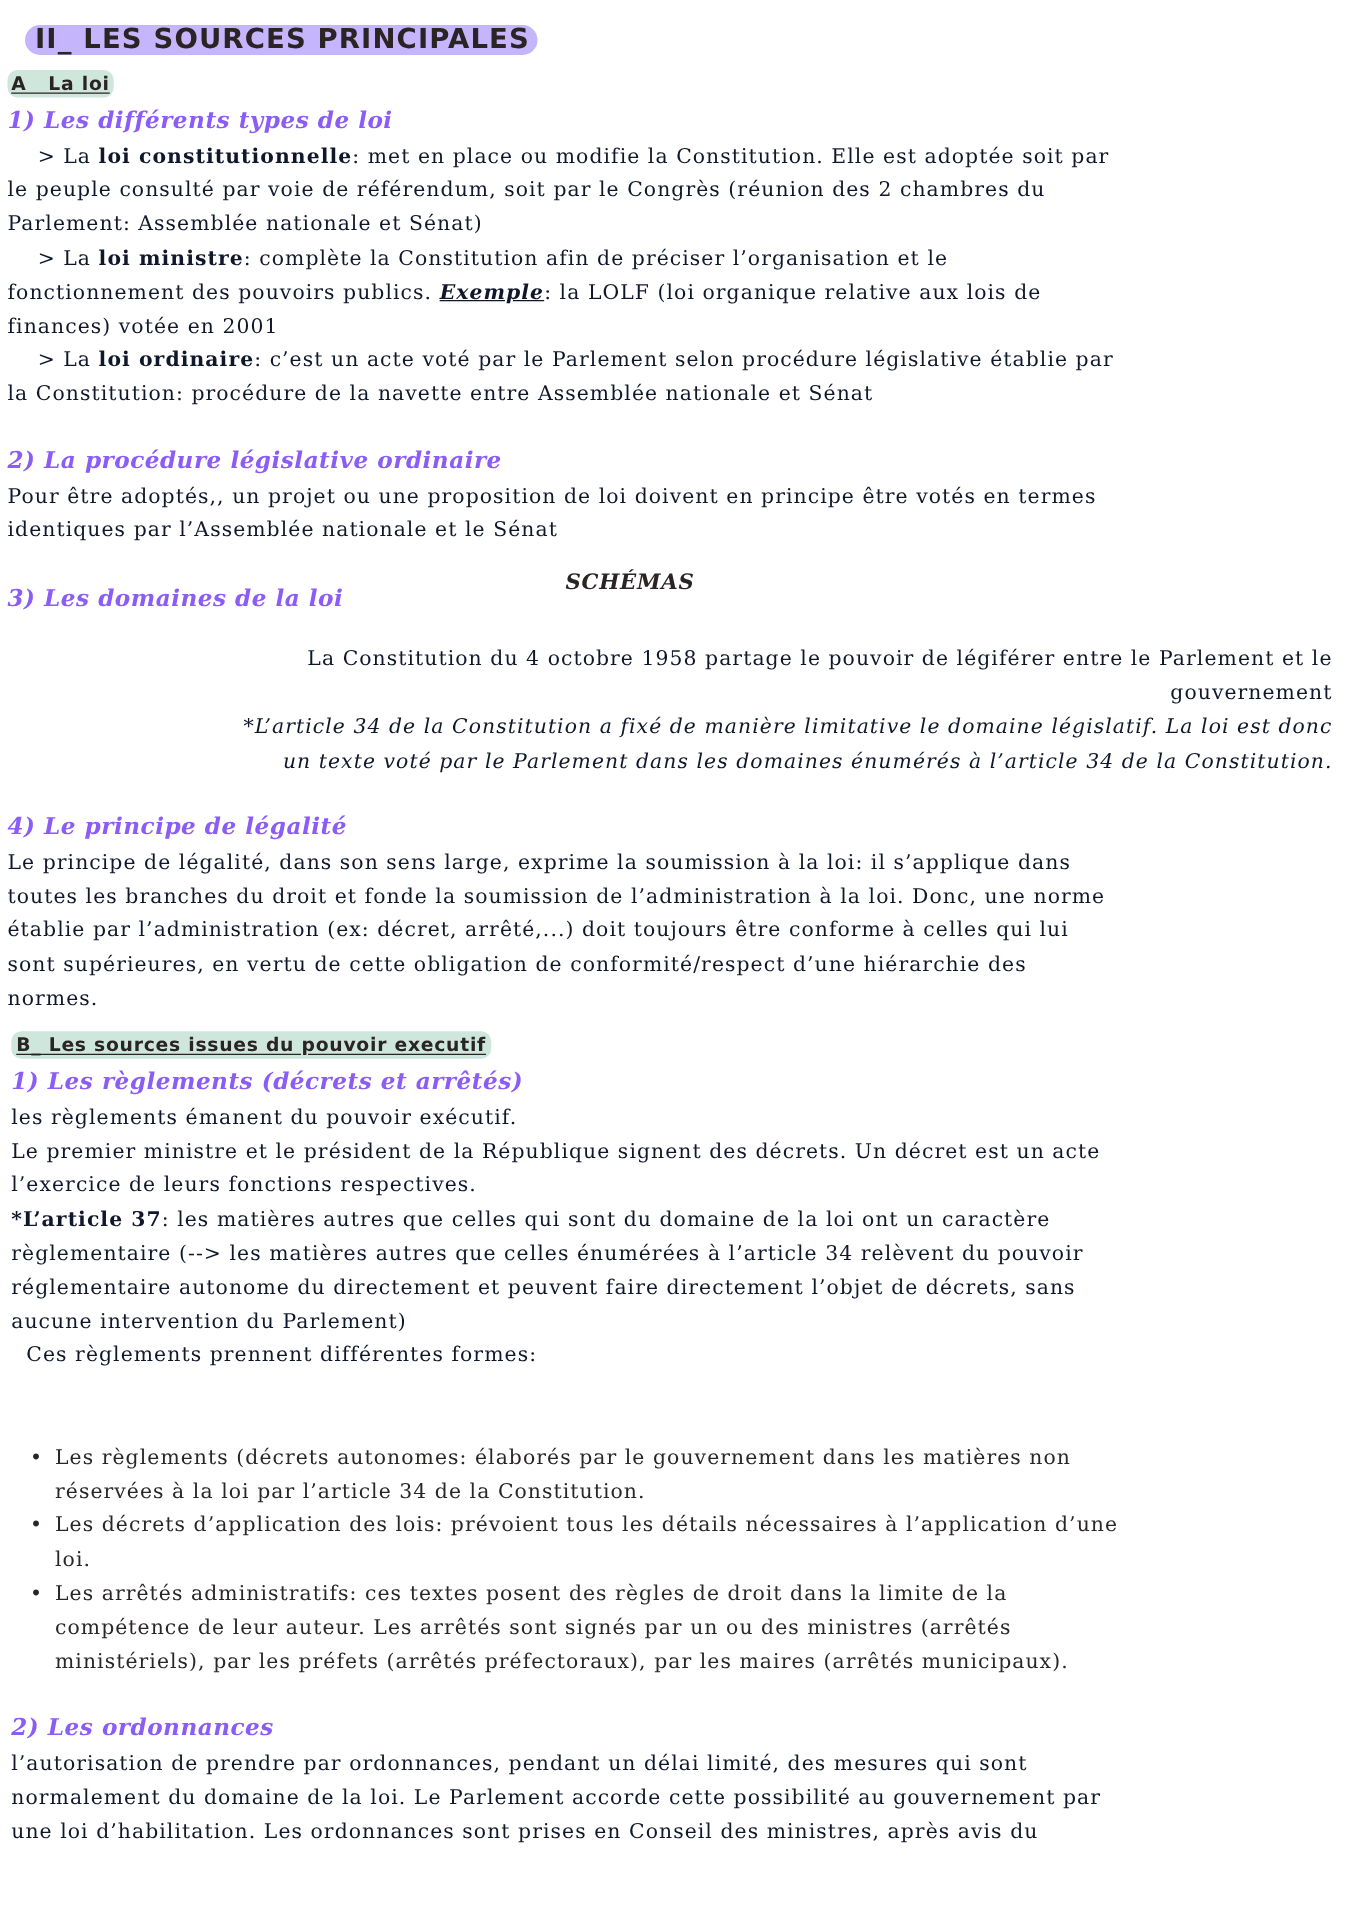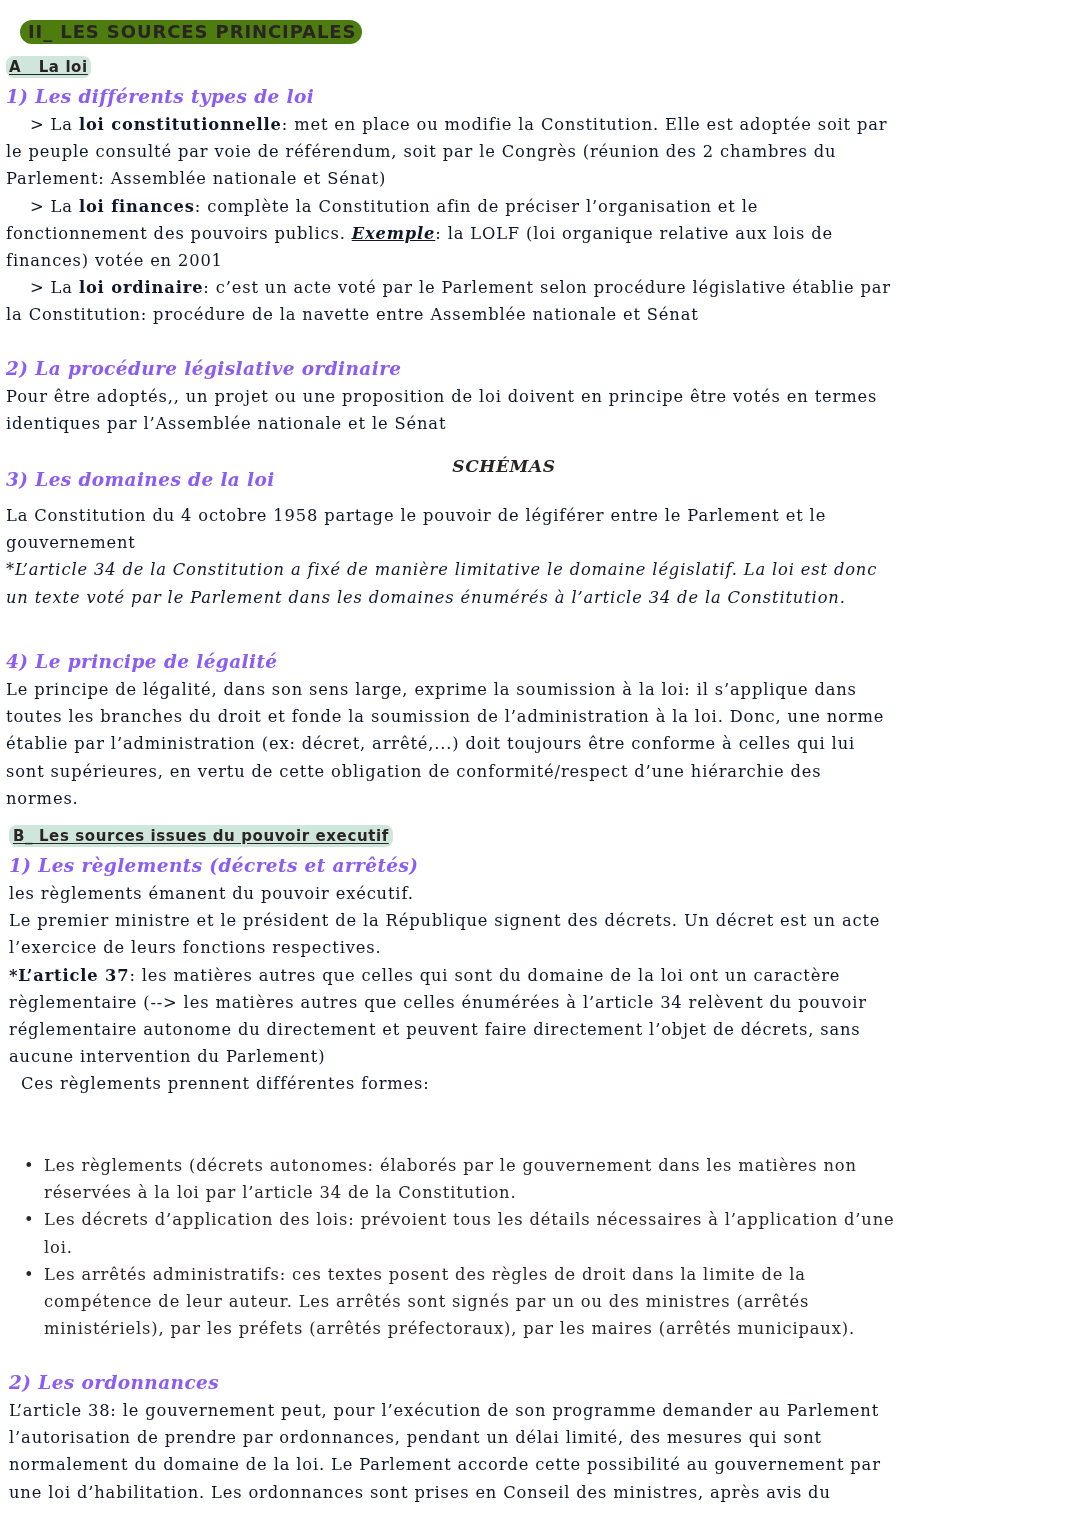--- a/index.html
+++ b/index.html
@@ -5,23 +5,23 @@
   html, body { margin: 0; padding: 0; background: #ffffff; }
   body {
     width: 1080px; height: 1527px; overflow: hidden; position: relative;
     color: #2b2626;
     font-family: "DejaVu Serif", serif;
   }
   .page { position: absolute; left: 0; top: 0; width: 1080px; }
   .title-pill {
     position: absolute; left: 20px; top: 20px; height: 24px;
     padding: 0 6px 0 8px;
-    background: #4d7c0f; border-radius: 12px;
+    background: #c4b5fd; border-radius: 12px;
     font-family: "DejaVu Sans", sans-serif; font-weight: bold;
-    font-size: 18px; line-height: 24px; letter-spacing: 0.9px;
+    font-size: 22px; line-height: 24px; letter-spacing: 0.9px;
     color: #2a2424;
   }
   .sec-pill {
     position: absolute; height: 22px;
     background: #cfe6dc; border-radius: 8px;
     font-family: "DejaVu Sans", sans-serif; font-weight: bold;
     font-size: 15px; line-height: 22px; letter-spacing: 0.6px;
     color: #2a2424; text-decoration: underline; text-underline-offset: 2px;
     white-space: pre;
   }
@@ -62,40 +62,40 @@
 
   <div class="h" style="top:85px;">1) Les différents types de loi</div>
 
   <div class="p" style="top:111px;">
     <span class="line"><span style="white-space:pre">    &gt; La </span><b>loi constitutionnelle</b><span>: met en place ou modifie la Constitution. Elle est adoptée soit par</span></span>
     <span class="line">le peuple consulté par voie de référendum, soit par le Congrès (réunion des 2 chambres du</span>
     <span class="line">Parlement: Assemblée nationale et Sénat)</span>
   </div>
 
   <div class="p" style="top:192.6px;">
-    <span class="line"><span style="white-space:pre">    &gt; La </span><b>loi finances</b><span>: complète la Constitution afin de préciser l’organisation et le</span></span>
+    <span class="line"><span style="white-space:pre">    &gt; La </span><b>loi ministre</b><span>: complète la Constitution afin de préciser l’organisation et le</span></span>
     <span class="line"><span style="white-space:pre">fonctionnement des pouvoirs publics. </span><span class="ex">Exemple</span><span>: la LOLF (loi organique relative aux lois de</span></span>
     <span class="line">finances) votée en 2001</span>
   </div>
 
   <div class="p" style="top:274.2px;">
     <span class="line"><span style="white-space:pre">    &gt; La </span><b>loi ordinaire</b><span>: c’est un acte voté par le Parlement selon procédure législative établie par</span></span>
     <span class="line">la Constitution: procédure de la navette entre Assemblée nationale et Sénat</span>
   </div>
 
   <div class="h" style="top:357px;">2) La procédure législative ordinaire</div>
   <div class="p" style="top:383px;">
     <span class="line">Pour être adoptés,, un projet ou une proposition de loi doivent en principe être votés en termes</span>
     <span class="line">identiques par l’Assemblée nationale et le Sénat</span>
   </div>
 
   <div class="center-h" style="top:454px;">SCHÉMAS</div>
 
   <div class="h" style="top:468px;">3) Les domaines de la loi</div>
-  <div class="p" style="top:502px;">
+  <div class="p" style="top:513px;text-align:right;">
     <span class="line">La Constitution du 4 octobre 1958 partage le pouvoir de légiférer entre le Parlement et le</span>
     <span class="line">gouvernement</span>
     <span class="line ital">*L’article 34 de la Constitution a fixé de manière limitative le domaine législatif. La loi est donc</span>
     <span class="line ital">un texte voté par le Parlement dans les domaines énumérés à l’article 34 de la Constitution.</span>
   </div>
 
   <div class="h" style="top:650px;">4) Le principe de légalité</div>
   <div class="p" style="top:676px;">
     <span class="line">Le principe de légalité, dans son sens large, exprime la soumission à la loi: il s’applique dans</span>
     <span class="line">toutes les branches du droit et fonde la soumission de l’administration à la loi. Donc, une norme</span>
@@ -132,19 +132,18 @@
     <li>
       <span class="dot">•</span>
       <span class="line">Les arrêtés administratifs: ces textes posent des règles de droit dans la limite de la</span>
       <span class="line">compétence de leur auteur. Les arrêtés sont signés par un ou des ministres (arrêtés</span>
       <span class="line">ministériels), par les préfets (arrêtés préfectoraux), par les maires (arrêtés municipaux).</span>
     </li>
   </ul>
 
   <div class="h" style="top:1371px; left:9px;">2) Les ordonnances</div>
   <div class="p" style="top:1397px; left:9px;">
-    <span class="line">L’article 38: le gouvernement peut, pour l’exécution de son programme demander au Parlement</span>
     <span class="line">l’autorisation de prendre par ordonnances, pendant un délai limité, des mesures qui sont</span>
     <span class="line">normalement du domaine de la loi. Le Parlement accorde cette possibilité au gouvernement par</span>
     <span class="line">une loi d’habilitation. Les ordonnances sont prises en Conseil des ministres, après avis du</span>
   </div>
 
 </div>
 
 </body></html>

